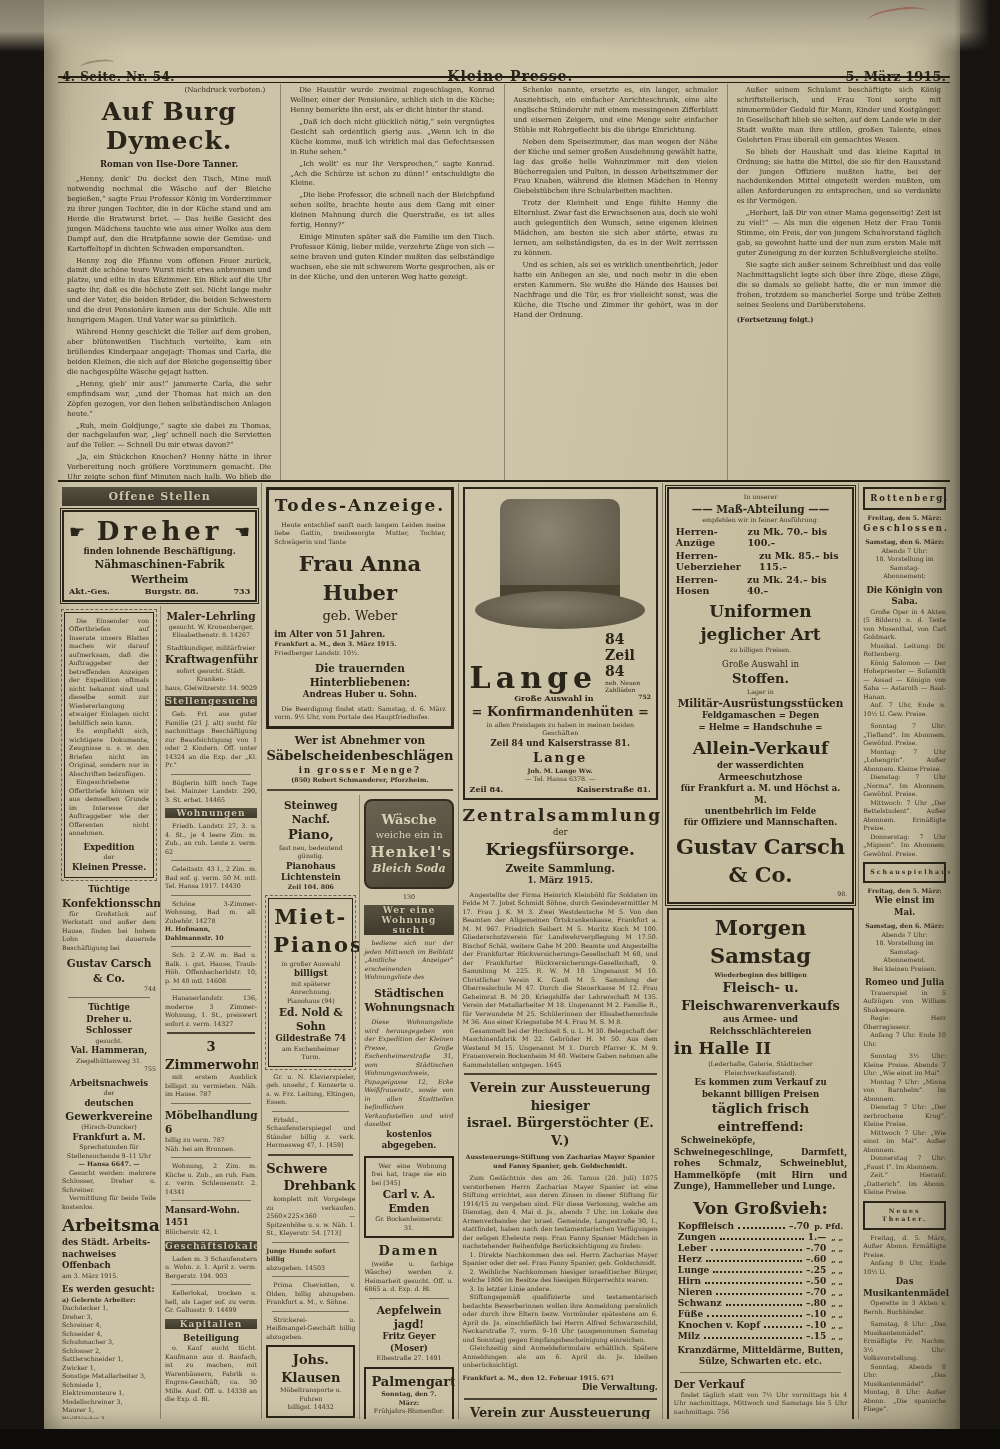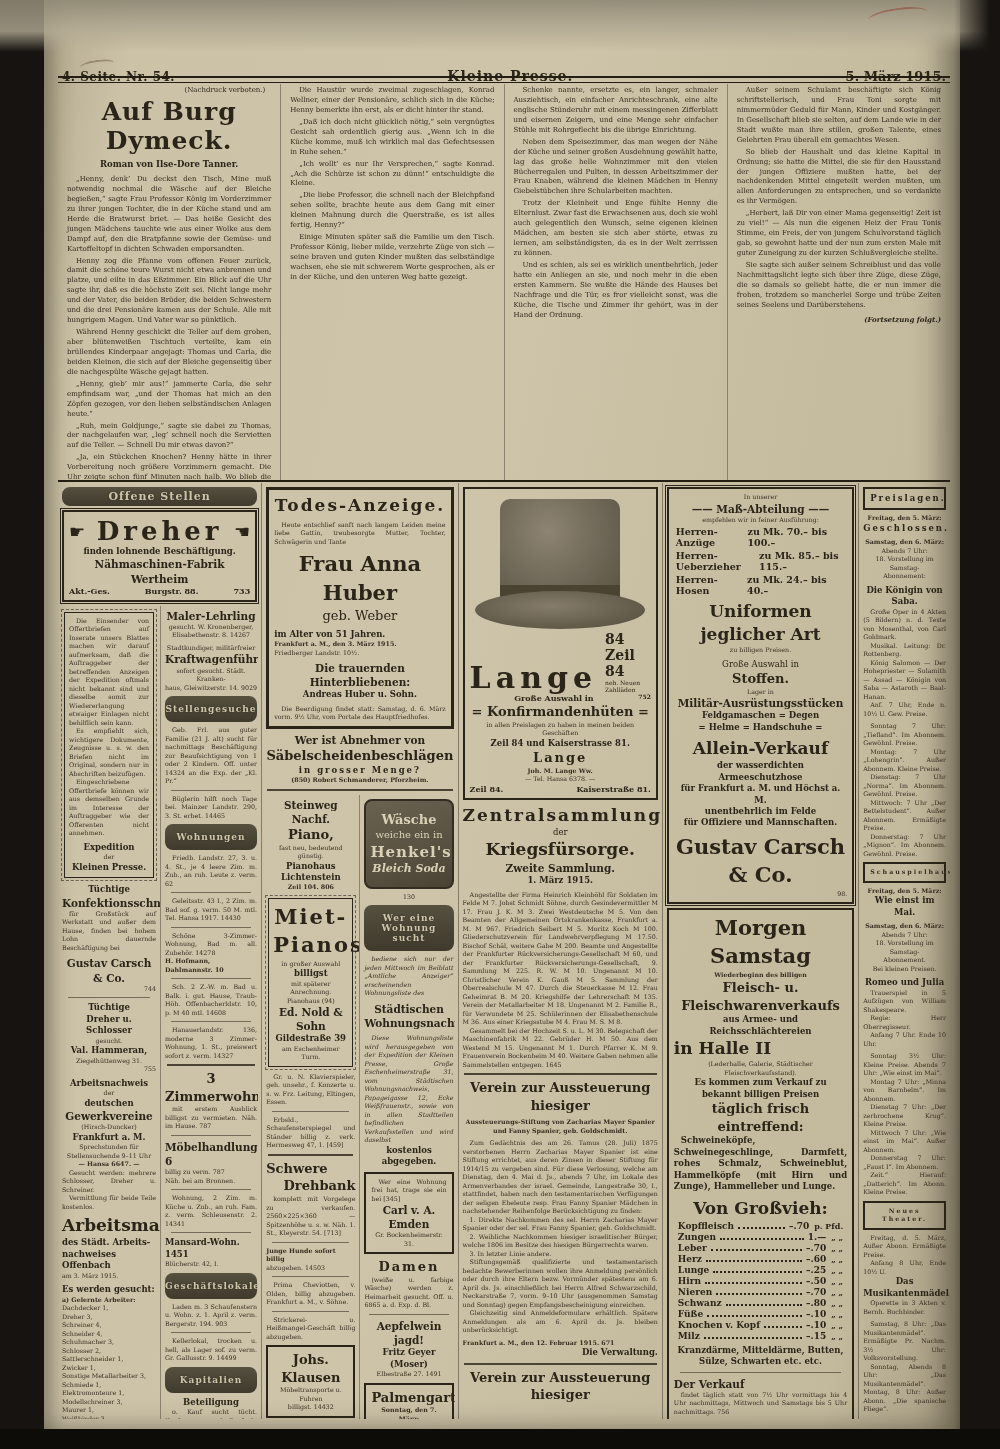--- a/index.html
+++ b/index.html
@@ -23,37 +23,37 @@
   #mastrule{position:absolute;left:58px;top:76px;width:892px;height:4px;border-top:2px solid #241d12;border-bottom:1px solid #241d12;}
 
   
   #novel{position:absolute;left:58px;top:84px;width:892px;height:396px;display:flex;}
   .ncol{flex:1;padding:2px 9px;overflow:hidden;}
   .ncol + .ncol{border-left:1px solid rgba(45,38,26,.4);}
   .nnotice{text-align:right;font-size:7px;margin:0 6px 3px 0;}
   .ntitle{text-align:center;font-size:25px;font-weight:bold;letter-spacing:1px;margin:2px 0 4px;}
   .nsub{text-align:center;font-size:8.5px;font-weight:bold;margin-bottom:6px;}
   .npar{font-size:7px;line-height:1.42;text-align:justify;text-indent:9px;margin:0 0 2px;color:#32291b;}
-  .ncont{text-align:right;font-size:7px;font-weight:bold;margin-top:4px;font-style:italic;}
+  .ncont{text-align:left;font-size:7px;font-weight:bold;margin-top:4px;}
 
   #adrule{position:absolute;left:58px;top:480px;width:892px;height:0;border-top:2px solid #241d12;}
 
   
   #ads{position:absolute;left:58px;top:483px;width:892px;height:936px;display:flex;}
   .acol{overflow:hidden;padding:0 3px;}
   .acol + .acol{border-left:1px solid rgba(45,38,26,.45);}
   #colA{width:200px;} #colB{width:192px;} #colC{width:200px;} #colD{width:192px;} #colE{width:86px;}
   .subcols{display:flex;}
   .subcols > div{overflow:hidden;}
   .subcols > div + div{border-left:1px solid rgba(45,38,26,.4);}
 
   .banner{background:linear-gradient(180deg,#56503f,#3f3a2c);color:#cfc6aa;font-weight:bold;text-align:center;
-          font-size:11px;letter-spacing:1px;padding:3px 0;margin:4px 1px;border-radius:8px;
+          font-size:11px;letter-spacing:1px;padding:3px 0;margin:4px 1px;border-radius:0;
           text-shadow:0 0 2px rgba(0,0,0,.4);}
-  .banner.smb{font-size:9px;padding:8px 0;}
+  .banner.smb{font-size:9px;padding:0 0;}
   .box{border:2px solid #2b2418;padding:4px 5px;margin:4px 1px;}
   .box.dbl{box-shadow:0 0 0 1px #cbc2a7,0 0 0 2px #2b2418;}
   .box.thick{border-width:3px;}
   .blk{margin:3px 1px;}
   .ln{font-size:7.5px;text-align:center;line-height:1.35;}
   .ln.j{text-align:justify;text-indent:7px;}
   .ln.l{text-align:left;}
   .ln.r{text-align:right;}
   .ln.b{font-weight:bold;}
   .ln.i{font-style:italic;}
@@ -331,21 +331,21 @@
               <div class="ln b xs">Zeil 104.    806</div>
             </div>
           <div class="deco blk">
               <div class="ln b xxl sp">Miet-</div>
               <div class="ln b xxl sp">Pianos</div>
               <div class="ln xs">in großer Auswahl</div>
               <div class="ln b sm">billigst</div>
               <div class="ln xs">mit späterer Anrechnung.</div>
               <div class="ln xs">Pianohaus  (94)</div>
               <div class="ln b md">Ed. Nold &amp; Sohn</div>
-              <div class="ln b sm">Gildestraße 39</div>
+              <div class="ln b sm">Gildestraße 74</div>
               <div class="ln xs">am Eschenheimer Turm.</div>
             </div>
           <div class="blk">
               <div class="ln j xs">Gr. u. N. Klavierspieler, geh. unsehr., f. Konzerte u. s. w. Frz. Leitung, Eltingen, Essen.</div>
               <div class="ln hr"></div>
               <div class="ln j xs">Erbsld., Schaufensterspiegel und Ständer billig z. verk. Hermesweg 47, 1.  [459]</div>
               <div class="ln hrb"></div>
               <div class="ln b lg l">Schwere</div>
               <div class="ln b lg r">Drehbank</div>
               <div class="ln j xs">komplett mit Vorgelege zu verkaufen. 2560×225×360 — Spitzenhöhe u. s. w. Näh. 1. St., Kleyerstr. 54.  [713]</div>
@@ -440,20 +440,21 @@
           <div class="ln sm">der</div>
           <div class="ln b xl">Kriegsfürsorge.</div>
           <div class="ln b md">Zweite Sammlung.</div>
           <div class="ln b sm">1. März 1915.</div>
           <div class="ln j xs gap">Angestellte der Firma Heinrich Kleinböhl für Soldaten im Felde M 7. Jobst Schmidt Söhne, durch Gesindevermittler M 17. Frau J. K. M 3. Zwei Westdeutsche M 5. Von den Beamten der Allgemeinen Ortskrankenkasse, Frankfurt a. M. M 967. Friedrich Seibert M 5. Moritz Koch M 100. Gliederschutzverein für Landwehrverpflegung M 17.50. Bischof Schäl, weitere Gabe M 200. Beamte und Angestellte der Frankfurter Rückversicherungs-Gesellschaft M 60, und der Frankfurter Rückversicherungs-Gesellschaft, 9. Sammlung M 225. R. W. M 10. Ungenannt M 10. Christlicher Verein K. Gauß M 5. Sammlung der Oberrealschule M 47. Durch die Steuerkasse M 12. Frau Geheimrat B. M 20. Kriegshilfe der Lehrerschaft M 135. Verein der Metallarbeiter M 18. Ungenannt M 2. Familie R., für Verwundete M 25. Schülerinnen der Elisabethenschule M 36. Aus einer Kriegsstube M 4. Frau M. S. M 8.</div>
           <div class="ln j xs">Gesammelt bei der Hochzeit S. u. L. M 30. Belegschaft der Maschinenfabrik M 22. Gebrüder H. M 50. Aus dem Westend M 15. Ungenannt M 1. Durch Pfarrer K. M 9. Frauenverein Bockenheim M 40. Weitere Gaben nehmen alle Sammelstellen entgegen.  1645</div>
         </div>
       <div class="ln hrb"></div>
       <div class="blk">
           <div class="ln b lg">Verein zur Aussteuerung hiesiger</div>
+          <div class="ln b lg">israel. Bürgerstöchter (E. V.)</div>
           <div class="ln b xs gap">Aussteuerungs-Stiftung von Zacharias Mayer Spanier und Fanny Spanier, geb. Goldschmidt.</div>
           <div class="ln j xs gap">Zum Gedächtnis des am 26. Tamus (28. Juli) 1875 verstorbenen Herrn Zacharias Mayer Spanier ist eine Stiftung errichtet, aus deren Zinsen in dieser Stiftung für 1914/15 zu vergeben sind. Für diese Verlosung, welche am Dienstag, den 4. Mai d. Js., abends 7 Uhr, im Lokale des Armenverbandes der israel. Gemeinde, Langestraße 30, I., stattfindet, haben nach den testamentarischen Verfügungen der seligen Eheleute resp. Frau Fanny Spanier Mädchen in nachstehender Reihenfolge Berücksichtigung zu finden:</div>
           <div class="ln j xs">1. Direkte Nachkommen des sel. Herrn Zacharias Mayer Spanier oder der sel. Frau Fanny Spanier, geb. Goldschmidt.</div>
           <div class="ln j xs">2. Weibliche Nachkommen hiesiger israelitischer Bürger, welche 1806 im Besitze des hiesigen Bürgerrechts waren.</div>
           <div class="ln j xs">3. In letzter Linie andere.</div>
           <div class="ln j xs">Stiftungsgemäß qualifizierte und testamentarisch bedachte Bewerberinnen wollen ihre Anmeldung persönlich oder durch ihre Eltern bezw. Vormünder spätestens am 6. April ds. Js. einschließlich bei Herrn Alfred Schwarzschild, Neckarstraße 7, vorm. 9–10 Uhr (ausgenommen Samstag und Sonntag) gegen Empfangsbescheinigung einreichen.</div>
           <div class="ln j xs">Gleichzeitig sind Anmeldeformulare erhältlich. Spätere Anmeldungen als am 6. April ds. Js. bleiben unberücksichtigt.</div>
           <div class="ln b xs l gap">Frankfurt a. M., den 12. Februar 1915.   671</div>
           <div class="ln b sm r">Die Verwaltung.</div>
         </div>
@@ -581,21 +582,21 @@
         <div class="ln b sm">Sülze, Schwarten etc. etc.</div>
         <div class="ln hr"></div>
         <div class="ln b md l">Der Verkauf</div>
         <div class="ln xs j">findet täglich statt von 7½ Uhr vormittags bis 4 Uhr nachmittags, Mittwoch und Samstags bis 5 Uhr nachmittags.  756</div>
       </div>
 
     </div>
 
     <div id="colE" class="acol">
       <div class="box">
-        <div class="ln b sm sp">Preislagen.</div>
+        <div class="ln b sm sp">Rottenberg.</div>
       </div>
       <div class="blk">
           <div class="ln b xs">Freitag, den 5. März:</div>
           <div class="ln b sm sp">Geschlossen.</div>
           <div class="ln b xs gap">Samstag, den 6. März:</div>
           <div class="ln xs">Abends 7 Uhr:</div>
           <div class="ln xs">18. Vorstellung im Samstag-</div>
           <div class="ln xs">Abonnement:</div>
           <div class="ln b sm gap">Die Königin von Saba.</div>
           <div class="ln j xs">Große Oper in 4 Akten (5 Bildern) n. d. Texte von Mosenthal, von Carl Goldmark.</div>

